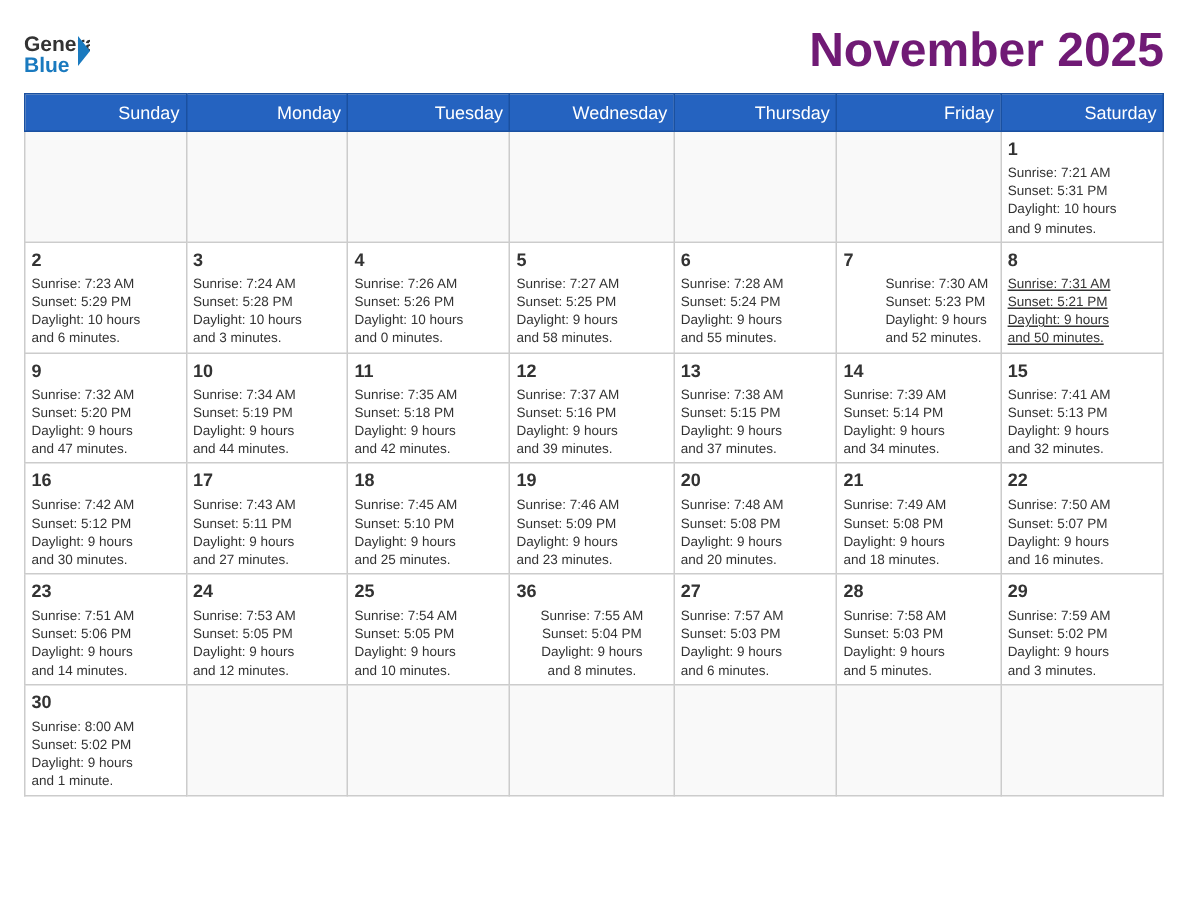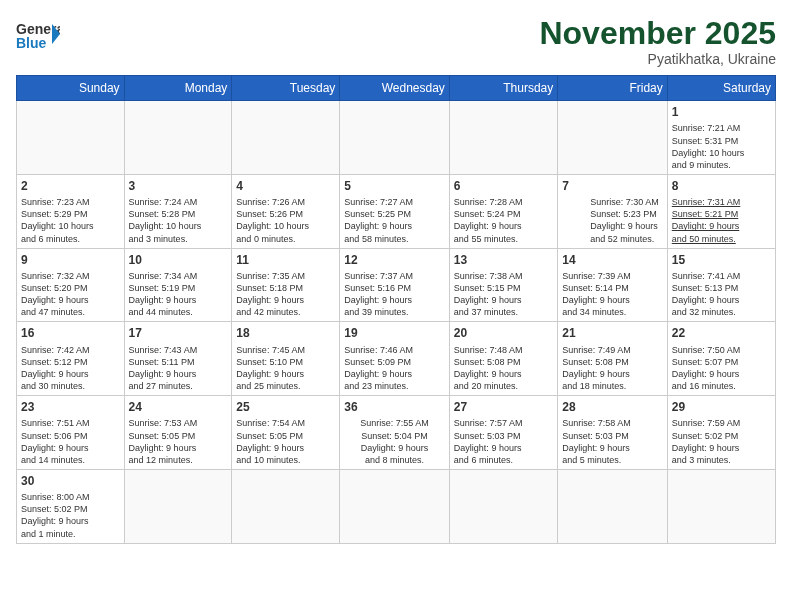--- a/index.html
+++ b/index.html
@@ -20,21 +20,21 @@
       display: flex;
       flex-direction: column;
       align-items: flex-start;
     }
     .title-area {
       text-align: right;
     }
     .month-title {
       font-size: 32px;
       font-weight: bold;
-      color: #14532d;
+      color: #701a75;
       line-height: 1.1;
     }
     .subtitle {
       font-size: 14px;
       color: #555;
     }
     .calendar {
       width: 100%;
       border-collapse: collapse;
       border: 1px solid #ccc;
@@ -81,21 +81,20 @@
     <div style="display:flex;align-items:center;gap:4px;">
       <svg width="44" height="38" viewBox="0 0 44 38">
         <text x="0" y="18" font-size="14" font-weight="bold" fill="#333" font-family="Arial">General</text>
         <text x="0" y="32" font-size="14" font-weight="bold" fill="#1a7abf" font-family="Arial">Blue</text>
         <polygon points="36,8 44,18 36,28" fill="#1a7abf"></polygon>
       </svg>
     </div>
   </div>
   <div class="title-area">
     <div class="month-title">November 2025</div>
-    <div class="subtitle">Pyatikhatka, Ukraine</div>
   </div>
 </div>
 
 <table class="calendar">
   <thead>
     <tr>
     <th>Sunday</th>
         <th>Monday</th>
         <th>Tuesday</th>
         <th>Wednesday</th>

